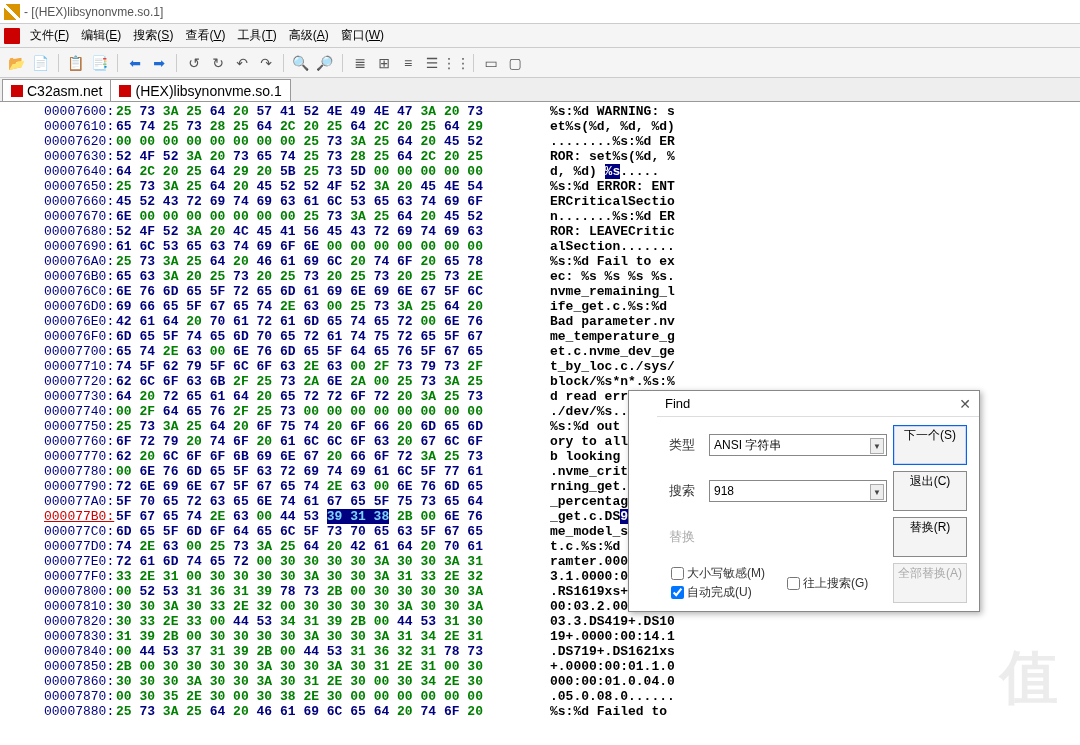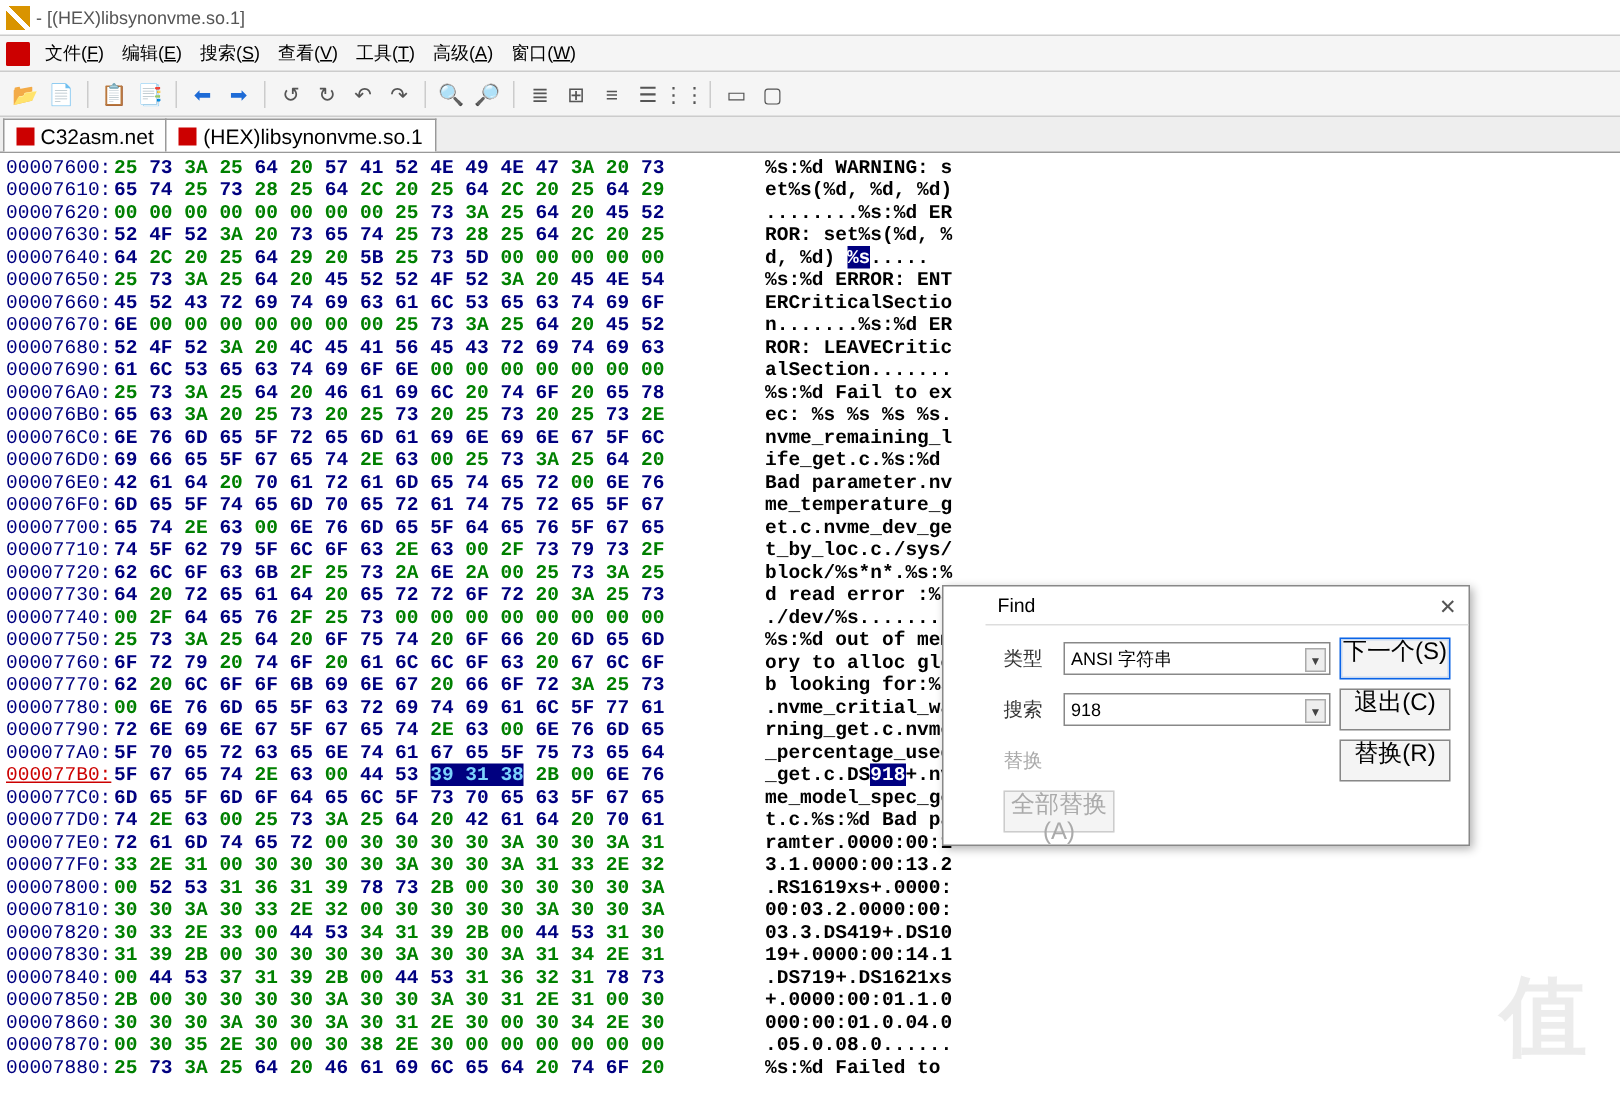--- a/index.html
+++ b/index.html
@@ -20,39 +20,39 @@
   .toolbar .tb.folder { color: #daa520; }
   .toolbar .tb.blue { color: #1e6bd6; }
   
   .tabs { height: 24px; background: #eee; display: flex; align-items: flex-end; padding-left: 2px; border-bottom: 1px solid #999; gap:0; }
   .tab { height: 22px; background: #fdfdfd; border: 1px solid #999; border-bottom: none; padding: 2px 8px; margin-right: -1px; display: inline-flex; align-items: center; gap: 4px; font-size: 14px; }
   .tab.active { background: #fff; position: relative; z-index: 1; }
   .tab .ticon-s { width: 12px; height: 12px; background: #c00; display: inline-block; }
   
   .hexmain { font-family: "Courier New", Consolas, monospace; font-size: 13px; line-height: 15px; white-space: pre; padding: 2px 0 2px 4px; background: #fff; height: 642px; overflow: hidden; }
   .hexrow { display: flex; }
-  .hexrow .addr { color: #000080; width: 72px; }
+  .hexrow .addr { color: #000080; width: 72px; margin-left: 40px; }
   .hexrow .addr.hl { color: #c00; text-decoration: underline; }
   .hexrow .bytes { color: #000080; width: 434px; }
   .hexrow .bytes span.g { color: #008000; font-weight: bold; }
   .hexrow .bytes span.b { color: #000080; font-weight: bold; }
   .hexrow .bytes span.hl { background: #000080; color: #7dd3fc; font-weight: bold; }
   .hexrow .ascii { color: #000000; font-weight: bold; }
   .hexrow .ascii span.hl { background: #000080; color: #fff; }
 
   
   .dlg { position: absolute; left: 628px; top: 390px; width: 352px; background: #fff; border: 1px solid #888; box-shadow: 2px 2px 6px rgba(0,0,0,0.3); padding-left: 28px; }
   .dlg .dlg-title { height: 26px; display: flex; align-items: center; justify-content: space-between; padding: 0 8px; border-bottom: 1px solid #ddd; font-size: 13px; }
   .dlg .dlg-title .close { cursor: pointer; font-size: 14px; color: #555; }
   .dlg .dlg-body { padding: 8px 8px 8px 12px; display: grid; grid-template-columns: 34px 1fr 78px; gap: 6px 6px; align-items: center; }
   .dlg label { font-size: 13px; color: #333; }
   .dlg label.dis { color: #aaa; }
   .dlg .sel, .dlg .inp { width: 100%; height: 22px; border: 1px solid #888; font-size: 12px; padding: 1px 18px 1px 4px; background: #fff; position: relative; display: flex; align-items: center; }
   .dlg .dd { position: absolute; right: 2px; top: 3px; width: 14px; height: 16px; background: #eee; border: 1px solid #aaa; display: inline-flex; align-items: center; justify-content: center; font-size: 8px; color: #444; }
-  .dlg .btn { width: 74px; height: 28px; border: 1px solid #888; background: #f4f4f4; font-size: 16px; text-align: center; line-height: 18px; }
+  .dlg .btn { width: 74px; height: 40px; border: 1px solid #888; background: #f4f4f4; font-size: 12px; text-align: center; line-height: 18px; }
   .dlg .btn.primary { border-color: #0a64e8; box-shadow: inset 0 0 0 1px rgba(10,100,232,.2); }
   .dlg .btn.dis { color: #aaa; border-color: #ccc; }
   .dlg .chkrow { grid-column: 1 / span 2; display: flex; gap: 22px; padding-left: 2px; }
   .dlg .chk { display: inline-flex; align-items: center; gap: 3px; font-size: 12px; }
   .dlg .chk input { width: 13px; height: 13px; }
   
   .wm { position: absolute; right: 22px; bottom: 28px; opacity: .15; font-size: 58px; font-weight: bold; color: #888; }
 </style>
 </head>
 <body>
@@ -133,17 +133,33 @@
     <div class="inp">
       <span>918</span>
       <span class="dd">▼</span>
     </div>
     <div class="btn">退出(C)</div>
 
     <label class="dis">替换</label>
     <div></div>
     <div class="btn">替换(R)</div>
 
+    <div class="chkrow">
+      <div style="display:flex;flex-direction:column;gap:2px">
+        <label class="chk">
+            <input type="checkbox" style="">
+            <span>大小写敏感(M)</span>
+          </label>
+        <label class="chk">
+            <input type="checkbox" checked="" style="">
+            <span>自动完成(U)</span>
+          </label>
+      </div>
+      <label class="chk">
+          <input type="checkbox" style="">
+          <span>往上搜索(G)</span>
+        </label>
+    </div>
     <div class="btn dis">全部替换(A)</div>
   </div>
 </div>
 
 <div class="wm">值</div>
 
 </body></html>

